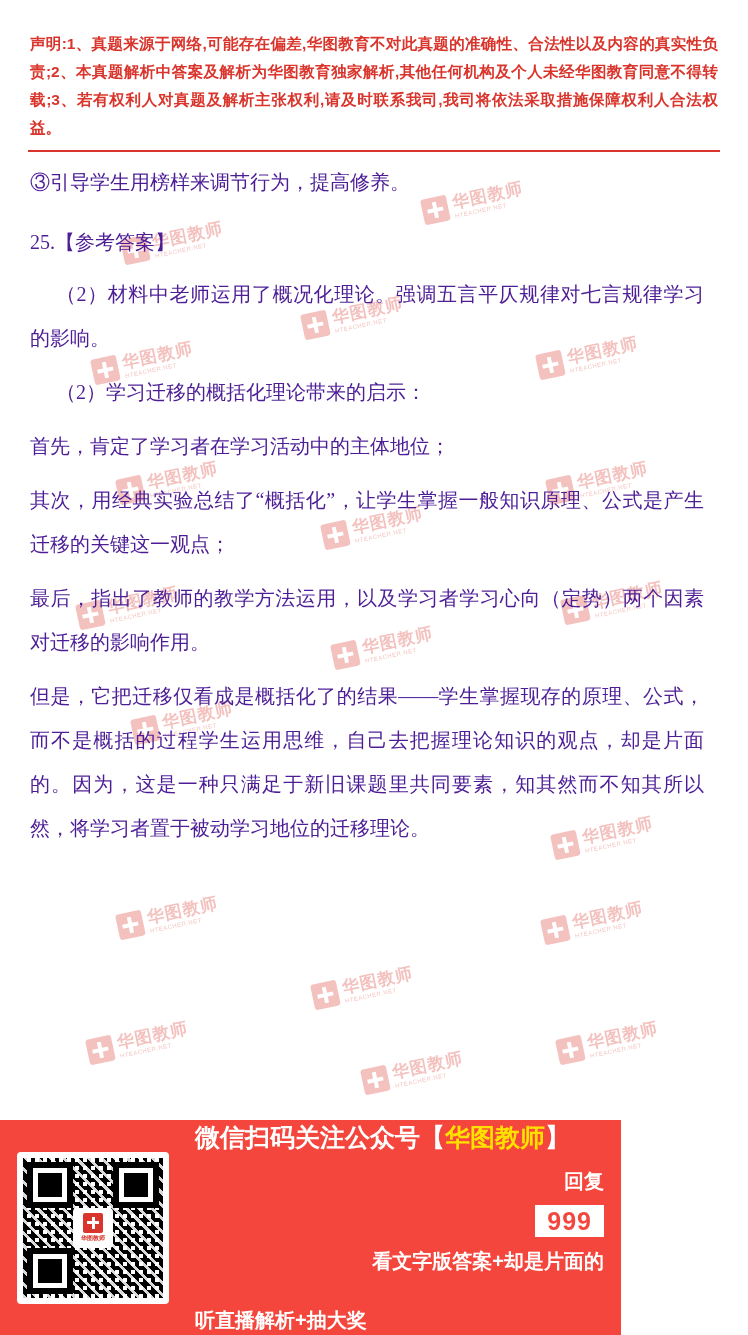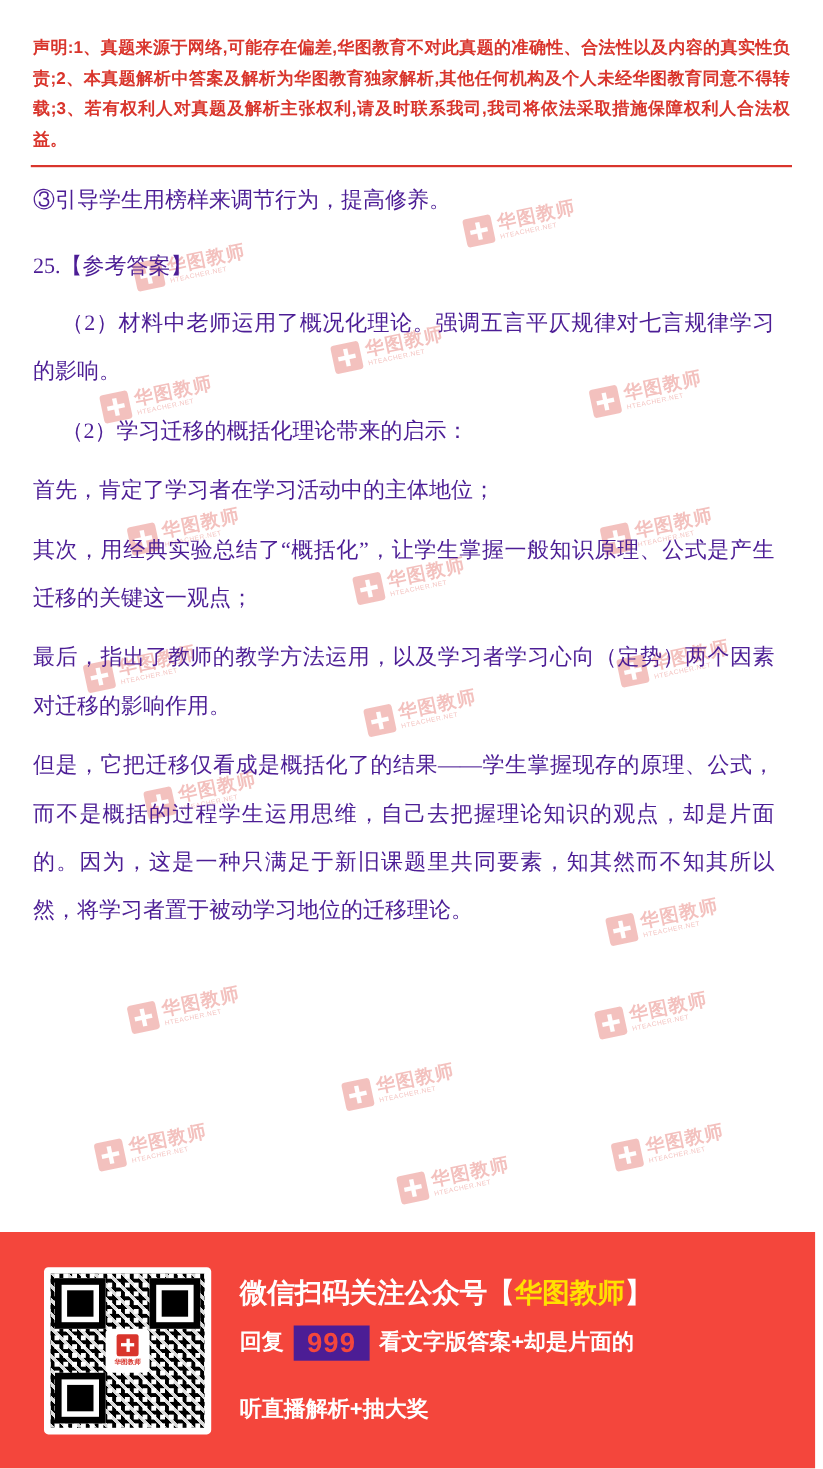--- a/index.html
+++ b/index.html
@@ -129,28 +129,28 @@
   }
   .content p.tight {
     margin-bottom: 2px;
   }
 
   
   .promo {
     position: absolute;
     left: 0;
     bottom: 0;
-    width: 741px;
+    width: 621px;
     height: 215px;
     background: #f4463c;
     z-index: 4;
     display: flex;
     align-items: center;
     box-sizing: border-box;
-    padding: 0 40px;
+    padding: 0 17px;
   }
   .qr-wrap {
     width: 152px;
     height: 152px;
     background: #ffffff;
     border-radius: 4px;
     padding: 6px;
     box-sizing: border-box;
     flex: 0 0 auto;
     position: relative;
@@ -237,30 +237,31 @@
     font-size: 25px;
     font-weight: bold;
     line-height: 34px;
     white-space: nowrap;
   }
   .promo-line1 .hl {
     color: #ffe100;
   }
   .promo-line2 {
     display: flex;
-    align-items: flex-start;
+    align-items: flex-end;
     gap: 9px;
     margin-top: 12px;
     font-size: 20px;
     font-weight: bold;
     line-height: 30px;
     white-space: nowrap;
+    flex-direction: column;
   }
   .code-badge {
-    background: #4c1d95;
+    background: #ffffff;
     color: #f4463c;
     border-radius: 0;
     padding: 1px 12px;
     font-size: 25px;
     font-weight: bold;
     letter-spacing: 1px;
   }
   .promo-line3 {
     margin-top: 29px;
     font-size: 20px;

